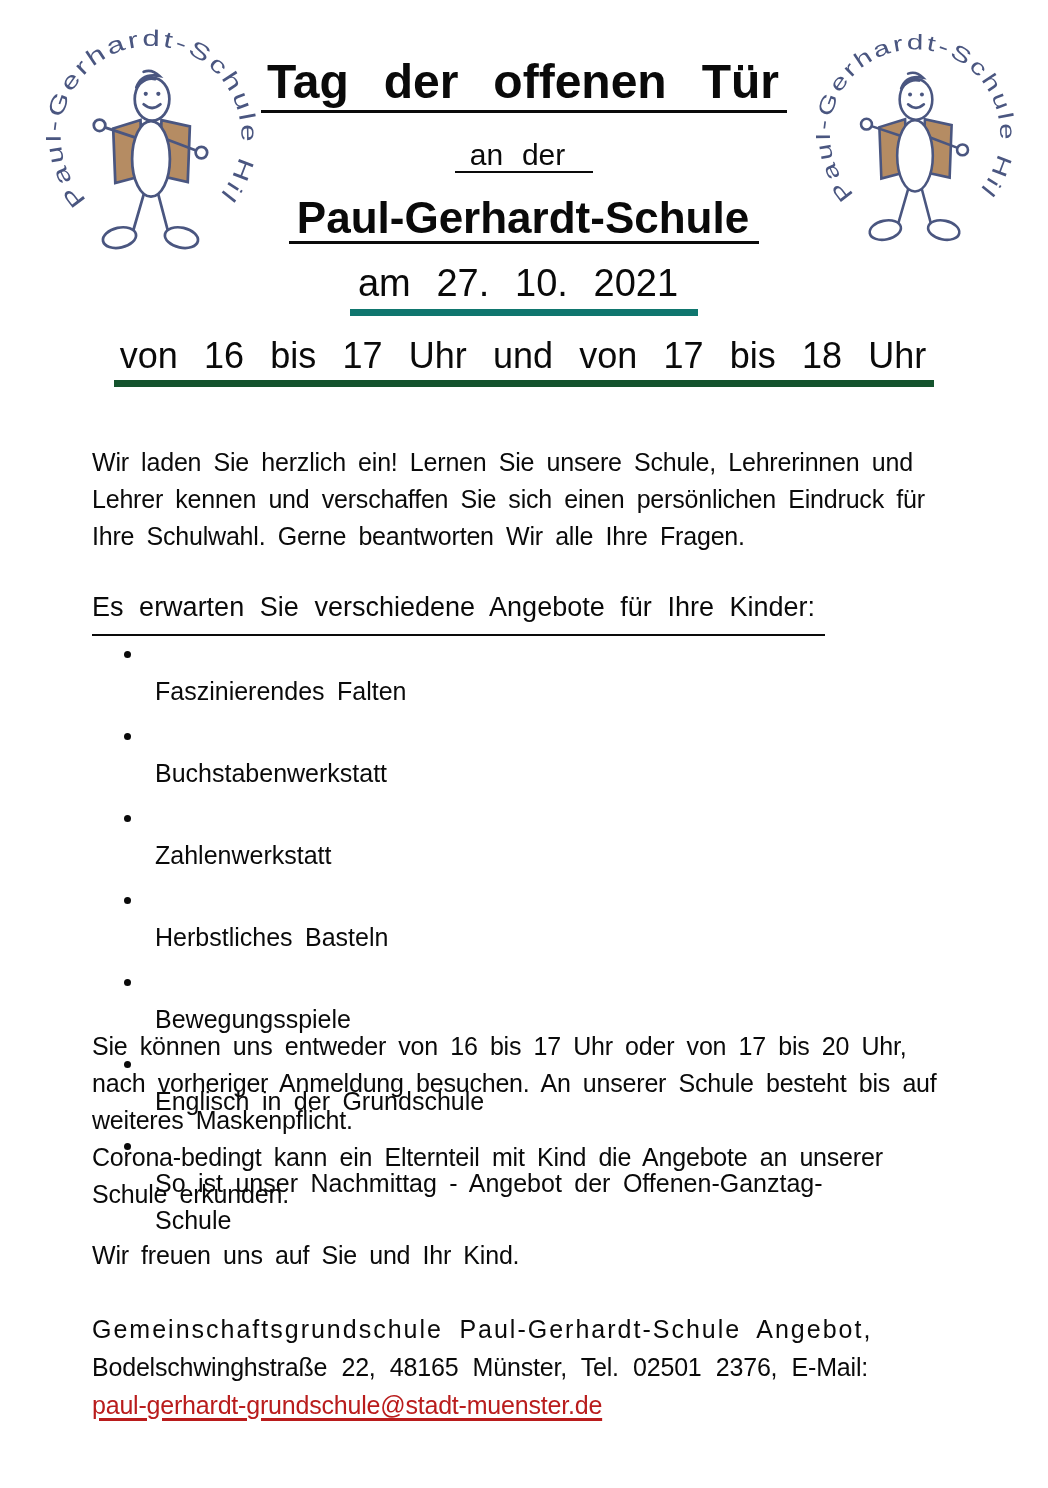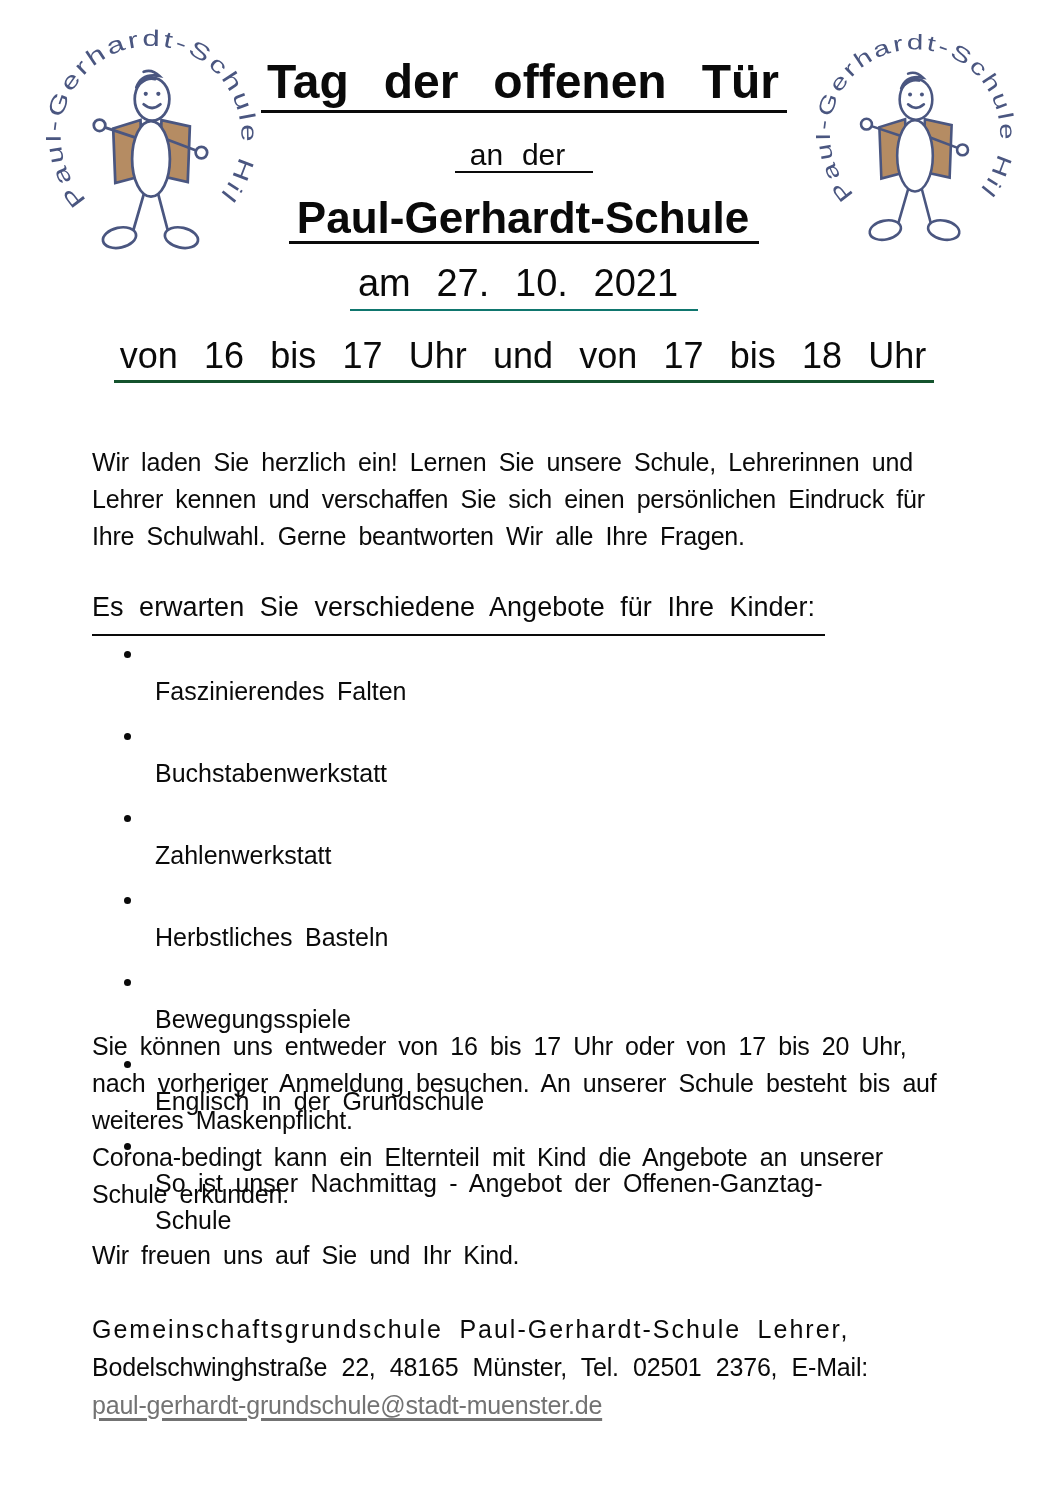--- a/index.html
+++ b/index.html
@@ -11,23 +11,23 @@
   }
   .hline { position:absolute; left:0; right:0; text-align:center; line-height:1; white-space:nowrap; }
   .hline .ul { display:inline-block; }
   .title-line        { top:58px;  font-size:48px; font-weight:700; word-spacing:.45em; }
   .title-line .ul    { border-bottom:3.5px solid #0a0a0a; padding:0 8px 4px 6px; }
   .ander-line        { top:140px; font-size:30px; word-spacing:.35em; }
   .ander-line .ul    { border-bottom:2.5px solid #0a0a0a; padding:0 28px 1px 15px; }
   .school-line       { top:196px; font-size:44px; font-weight:700; word-spacing:.4em; }
   .school-line .ul   { border-bottom:3.5px solid #0a0a0a; padding:0 10px 1px 8px; }
   .date-line         { top:264px; font-size:38px; word-spacing:.4em; }
-  .date-line .ul     { border-bottom:2px solid #0f766e; padding:0 20px 7px 8px; }
+  .date-line .ul     { border-bottom:7px solid #0f766e; padding:0 20px 7px 8px; }
   .time-line         { top:338px; font-size:36px; word-spacing:.45em; }
-  .time-line .ul     { border-bottom:3px solid #14532d; padding:0 8px 6px 6px; }
+  .time-line .ul     { border-bottom:7px solid #14532d; padding:0 8px 6px 6px; }
 
   .bodytext { position:absolute; left:92px; font-size:25px; line-height:37px;
               word-spacing:.22em; letter-spacing:-.2px; }
   .bodytext .tl { white-space:nowrap; }
 
   .intro   { top:444px; }
   .offers-heading { position:absolute; left:92px; top:594px; font-size:27px;
                     word-spacing:.3em; line-height:1; white-space:nowrap; }
   .offers-heading .ul { display:inline-block; border-bottom:2.5px solid #0a0a0a; padding:0 10px 13px 0; }
 
@@ -37,21 +37,21 @@
   .bullet-dot { position:absolute; left:32px; top:15px; width:7px; height:7px;
                 border-radius:50%; background:#0a0a0a; }
 
   .schedule { top:1028px; }
   .u-phrase { text-decoration-thickness:2.5px; text-underline-offset:5px; }
 
   .closing { top:1237px; }
 
   .footer { top:1310px; line-height:38px; word-spacing:.3em; }
   .footer .spread { letter-spacing:2px; }
-  .email-link { color:#737373; text-decoration:underline; text-decoration-thickness:2.5px;
+  .email-link { color:#b91c1c; text-decoration:underline; text-decoration-thickness:2.5px;
                 text-underline-offset:4px; cursor:pointer; }
 
   .logo { position:absolute; }
   .logo-left  { left:46px;  top:28px;  width:210px; height:224px; }
   .logo-right { left:816px; top:32px;  width:198px; height:212px; }
 </style>
 </head>
 <body>
 
 <div class="page">
@@ -165,18 +165,18 @@
     <div class="tl">weiteres Maskenpflicht.</div>
     <div class="tl">Corona-bedingt kann ein Elternteil mit Kind die Angebote an unserer</div>
     <div class="tl">Schule erkunden.</div>
   </div>
 
   <div class="bodytext closing">
     <div class="tl">Wir freuen uns auf Sie und Ihr Kind.</div>
   </div>
 
   <div class="bodytext footer">
-    <div class="tl spread">Gemeinschaftsgrundschule Paul-Gerhardt-Schule Lehrer,</div>
+    <div class="tl spread">Gemeinschaftsgrundschule Paul-Gerhardt-Schule Angebot,</div>
     <div class="tl">Bodelschwinghstraße 22, 48165 Münster, Tel. 02501 2376, E-Mail:</div>
     <div class="tl"><a class="email-link">paul-gerhardt-grundschule@stadt-muenster.de</a></div>
   </div>
 
 </div>
 
 </body></html>

